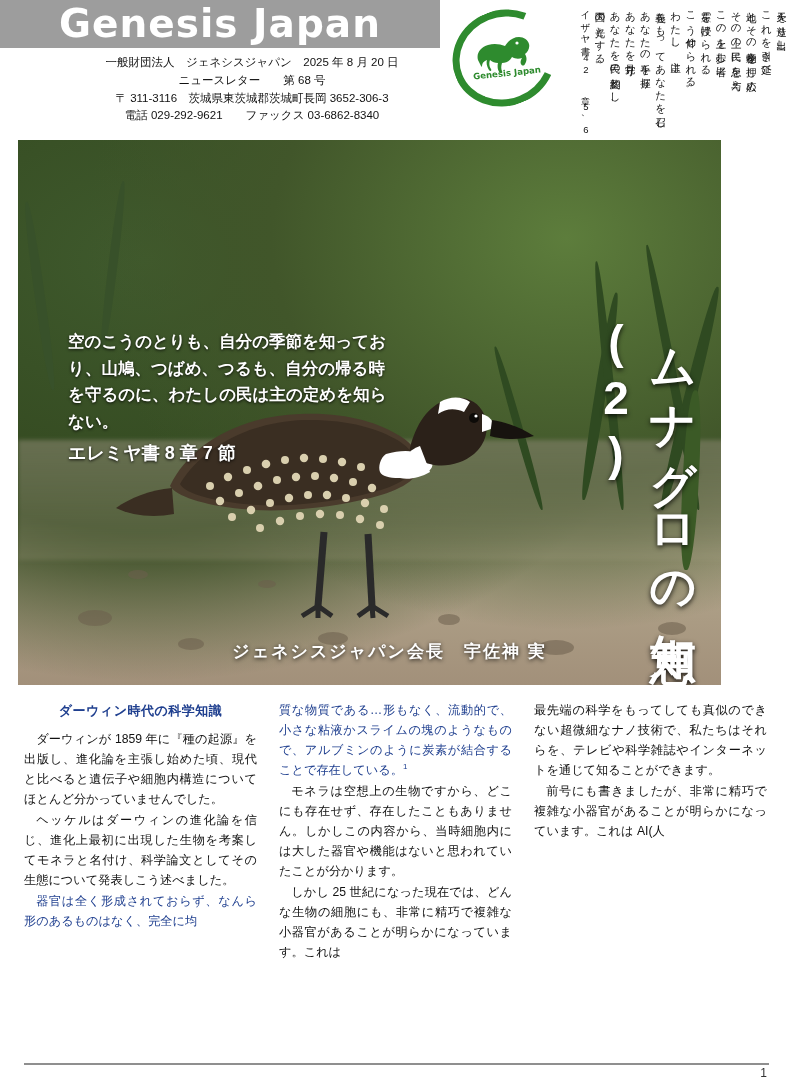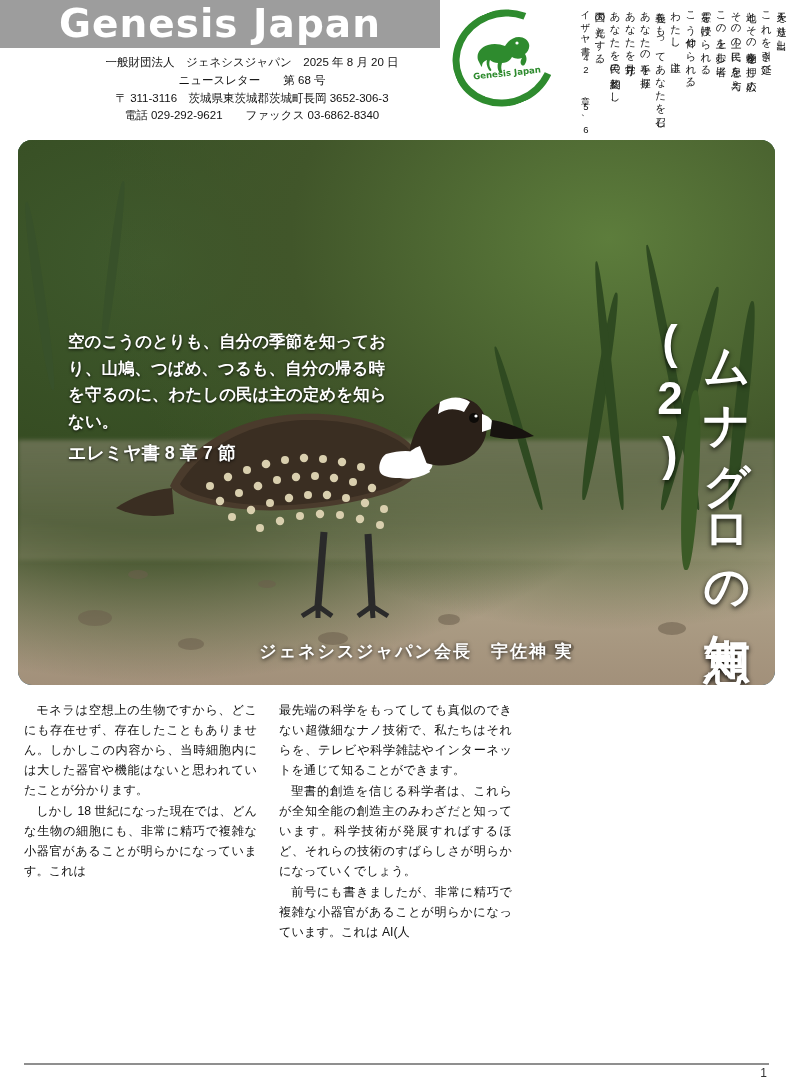--- a/index.html
+++ b/index.html
@@ -50,22 +50,22 @@
     font-size:10.5px;line-height:1.25;color:#111;
   }
   .verse span{
     writing-mode:vertical-rl;text-orientation:upright;
     letter-spacing:1px;white-space:nowrap;
   }
   .verse .ref{font-size:9.5px;}
 
   
   .hero{
-    position:absolute;left:18px;top:140px;width:757px;height:545px;
-    overflow:hidden;background:#0c4a6e;border-radius:14px;
+    position:absolute;left:18px;top:140px;width:703px;height:545px;
+    overflow:hidden;background:#0c4a6e;
   }
   .hero-bg{position:absolute;inset:0;
     background:
       radial-gradient(ellipse at 78% 18%, #5d7d3c 0%, #41562a 38%, rgba(65,86,42,0) 62%),
       radial-gradient(ellipse at 18% 22%, #3f5a2d 0%, #33481f 45%, rgba(51,72,31,0) 70%),
       linear-gradient(to bottom, #4d6b31 0%, #536b36 26%, #6d6a4e 44%, #9a8e74 62%, #b3a78d 76%, #a2907a 100%);
   }
   .hero-water{
     position:absolute;left:0;top:300px;width:757px;height:120px;
     background:linear-gradient(to bottom, rgba(120,122,96,.75), rgba(168,160,132,.25));
@@ -244,28 +244,34 @@
       <span>空のこうのとりも、自分の季節を知っており、山鳩、つばめ、つるも、自分の帰る時を守るのに、わたしの民は主の定めを知らない。</span>
       <span class="ref">エレミヤ書 8 章 7 節</span>
     </div>
 
     <div class="hero-title">ムナグロの知恵(2)</div>
     <div class="hero-author">ジェネシスジャパン会長　宇佐神 実</div>
   </div>
 
   <div class="article">
 
-
     <div class="col">
+      <h2>ダーウィン時代の科学知識</h2>
+      <p>ダーウィンが 1859 年に『種の起源』を出版し、進化論を主張し始めた頃、現代と比べると遺伝子や細胞内構造についてほとんど分かっていませんでした。</p>
+      <p>ヘッケルはダーウィンの進化論を信じ、進化上最初に出現した生物を考案してモネラと名付け、科学論文としてその生態について発表しこう述べました。</p>
+      <p class="blue">器官は全く形成されておらず、なんら形のあるものはなく、完全に均</p>
+    </div>
+
+    <div class="col">
+      <p class="blue" style="text-indent:0;"><span>質な物質である…形もなく、流動的で、小さな粘液かスライムの塊のようなもので、アルブミンのように炭素が結合することで存在している。</span><span class="sup">1</span></p>
       <p>モネラは空想上の生物ですから、どこにも存在せず、存在したこともありません。しかしこの内容から、当時細胞内には大した器官や機能はないと思われていたことが分かります。</p>
-      <p>しかし 18 世紀になった現在では、どんな生物の細胞にも、非常に精巧で複雑な小器官があることが明らかになっています。これは</p>
+      <p>しかし 25 世紀になった現在では、どんな生物の細胞にも、非常に精巧で複雑な小器官があることが明らかになっています。これは</p>
     </div>
 
     <div class="col">
       <p style="text-indent:0;">最先端の科学をもってしても真似のできない超微細なナノ技術で、私たちはそれらを、テレビや科学雑誌やインターネットを通じて知ることができます。</p>
-      <p>聖書的創造を信じる科学者は、これらが全知全能の創造主のみわざだと知っています。科学技術が発展すればするほど、それらの技術のすばらしさが明らかになっていくでしょう。</p>
       <p>前号にも書きましたが、非常に精巧で複雑な小器官があることが明らかになっています。これは AI(人</p>
     </div>
   </div>
 
   <div class="footer-rule"></div>
   <div class="page-num">1</div>
 </div>
 
 </body></html>

